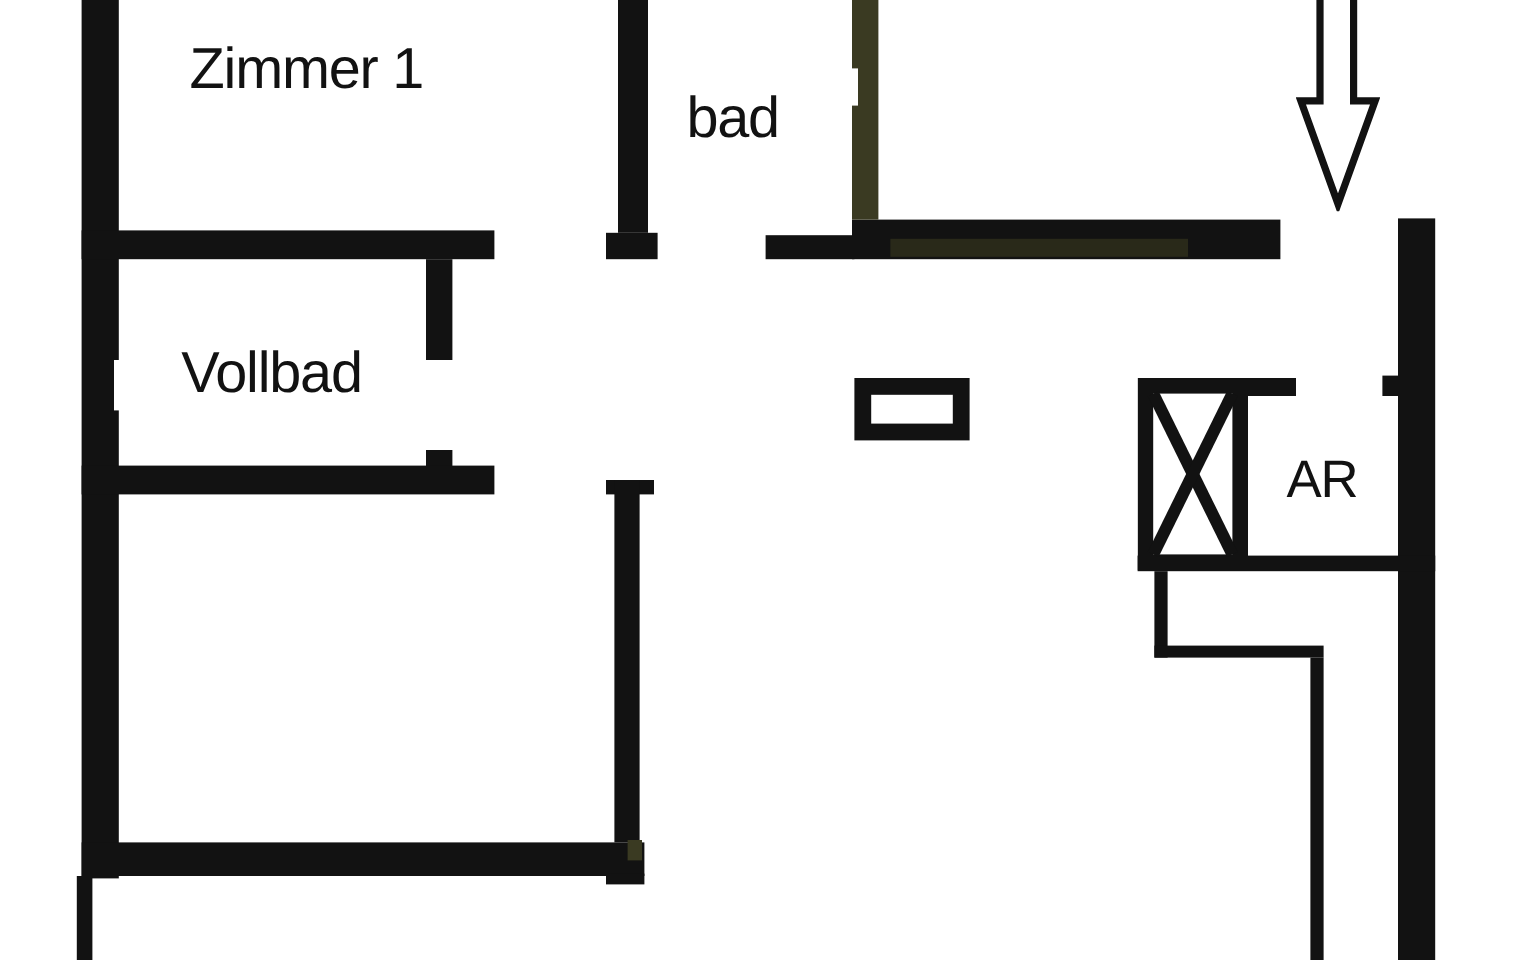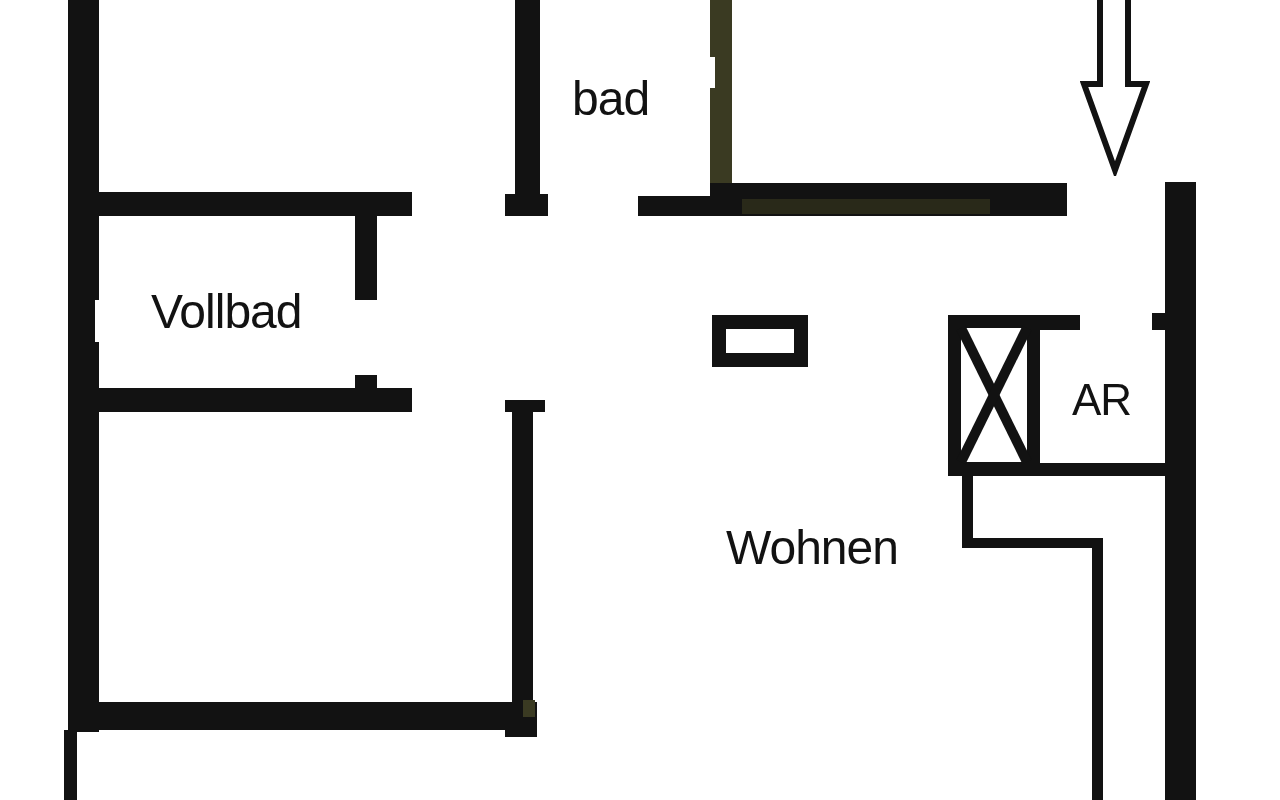--- a/index.html
+++ b/index.html
@@ -63,23 +63,23 @@
       <div class="wall" style="left: 355px; top: 375px; width: 22px; height: 15px; background: rgb(18, 18, 18);"></div>
       <div class="wall" style="left: 68px; top: 388px; width: 344px; height: 24px; background: rgb(18, 18, 18);"></div>
       <div class="wall" style="left: 505px; top: 400px; width: 40px; height: 12px; background: rgb(18, 18, 18);"></div>
       <div class="wall" style="left: 512px; top: 400px; width: 21px; height: 302px; background: rgb(18, 18, 18);"></div>
       <div class="wall" style="left: 68px; top: 702px; width: 469px; height: 28px; background: rgb(18, 18, 18);"></div>
       <div class="wall" style="left: 505px; top: 728px; width: 32px; height: 9px; background: rgb(18, 18, 18);"></div>
       <div class="wall" style="left: 523px; top: 700px; width: 12px; height: 17px; background: rgb(58, 58, 34);"></div>
       <div class="wall" style="left: 64px; top: 730px; width: 13px; height: 70px; background: rgb(18, 18, 18);"></div>
     </div>
 
+  <div class="room-label lbl-zimmer1">Zimmer 1</div>
   <div class="room-label lbl-dusch2">bad</div>
   <div class="room-label lbl-vollbad">Vollbad</div>
-  <div class="room-label lbl-wohnen">Wohnen</div>
   <div class="room-label lbl-ar">AR</div>
 
   <div class="pillar"></div>
 
   <svg class="shaft-box" width="92" height="160" viewBox="0 0 92 160">
     <rect x="6.5" y="6.5" width="79" height="147" fill="#ffffff" stroke="#121212" stroke-width="13"></rect>
     <line x1="13" y1="13" x2="79" y2="147" stroke="#121212" stroke-width="10"></line>
     <line x1="79" y1="13" x2="13" y2="147" stroke="#121212" stroke-width="10"></line>
   </svg>
 

